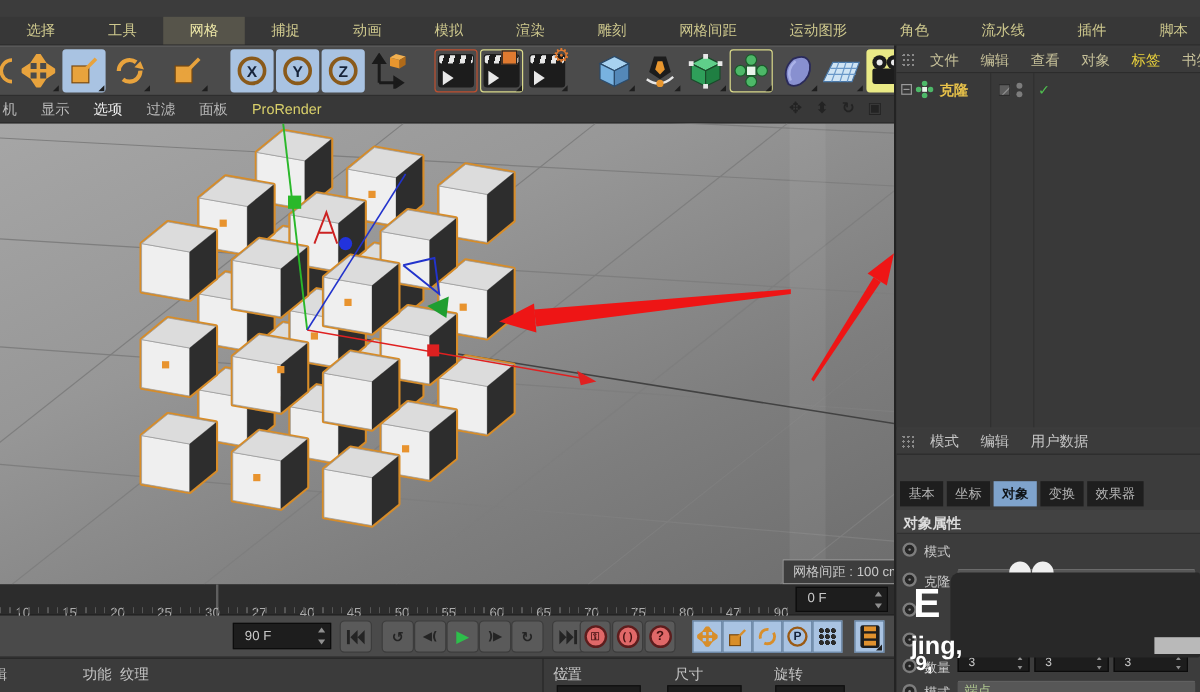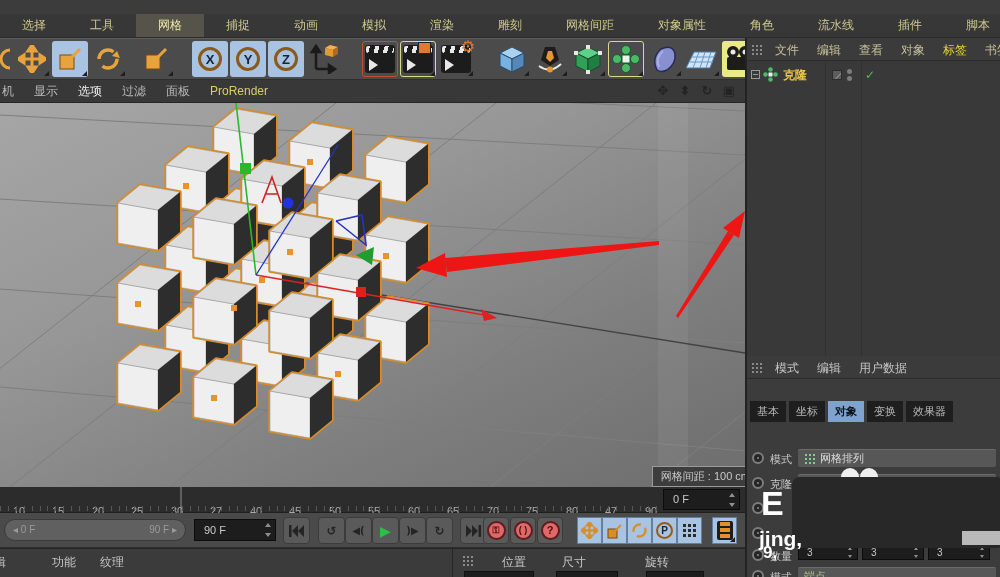--- a/index.html
+++ b/index.html
@@ -189,21 +189,21 @@
   <div class="abs menubar">
     <span>选择</span>
     <span>工具</span>
     <span class="active">网格</span>
     <span>捕捉</span>
     <span>动画</span>
     <span>模拟</span>
     <span>渲染</span>
     <span>雕刻</span>
     <span>网格间距</span>
-    <span>对象属性</span>
+    <span>运动图形</span>
     <span>角色</span>
     <span>流水线</span>
     <span>插件</span>
     <span>脚本</span>
     <span>窗口</span>
     <span>帮助</span>
   </div>
 
   <div class="abs toolbar">
     <div class="tbtn" style="width:12px">
@@ -508,24 +508,20 @@
     <div class="framefield">
       <span>0 F</span>
       <span class="spin">
           <i class="up"></i>
           <i class="dn"></i>
         </span>
     </div>
   </div>
 
   <div class="abs controls">
-    <div class="rangebar">
-      <span class="rs">◂ <span>0 F</span></span>
-      <span class="re"><span>90 F</span> ▸</span>
-    </div>
     <div class="endfield">
       <span>90 F</span>
       <span class="spin">
           <i class="up"></i>
           <i class="dn"></i>
         </span>
     </div>
     <div class="cbtn" style="left:283px">
       <svg width="15" height="12">
           <rect x="0" y="0" width="2.5" height="12" fill="#242424"></rect>
@@ -596,25 +592,25 @@
           <b style="top:1px"></b>
           <b style="top:7px"></b>
           <b style="top:13px"></b>
         </div>
       <i class="corner" style="position:absolute;right:1px;bottom:1px;width:0;height:0;border-left:5px solid transparent;border-bottom:5px solid #1e1e1e"></i>
     </div>
   </div>
 
   <div class="abs bottombar">
     <span class="mitem" style="left:-6px">辑</span>
-    <span class="mitem" style="left:52px">功能</span>
+    <span class="mitem" style="left:69px">功能</span>
     <span class="mitem" style="left:100px">纹理</span>
     <div class="coorddiv"></div>
     <div class="grip" style="position:absolute;left:458px;top:6px"></div>
-    <span class="chead" style="left:502px">位置</span>
+    <span class="chead" style="left:461px">位置</span>
     <span class="chead" style="left:562px">尺寸</span>
     <span class="chead" style="left:645px">旋转</span>
     <div class="cstub" style="left:464px;width:70px"></div>
     <div class="cstub" style="left:556px;width:62px"></div>
     <div class="cstub" style="left:646px;width:58px"></div>
   </div>
 
   <div class="abs rightpanel">
 
     <div class="pmenu" style="top:2px">
@@ -658,30 +654,27 @@
       <span class="plain">编辑</span>
       <span class="plain">用户数据</span>
     </div>
     <div class="amtabs" style="top:362px">
       <span>基本</span>
       <span>坐标</span>
       <span class="active">对象</span>
       <span>变换</span>
       <span>效果器</span>
     </div>
+    <div class="amsection" style="top:387px">对象属性</div>
 
     <div class="arow" style="top:410px">
       <div class="radio">
           <i></i>
         </div>
       <span class="alabel">模式</span>
-      <div class="dropdown">
-        <div class="gridicon"></div>
-        <span>网格排列</span>
-      </div>
     </div>
     <div class="arow" style="top:435px">
       <div class="radio">
           <i></i>
         </div>
       <span class="alabel">克隆</span>
       <div class="dropdown"></div>
     </div>
     <div class="arow" style="top:460px">
       <div class="radio">

